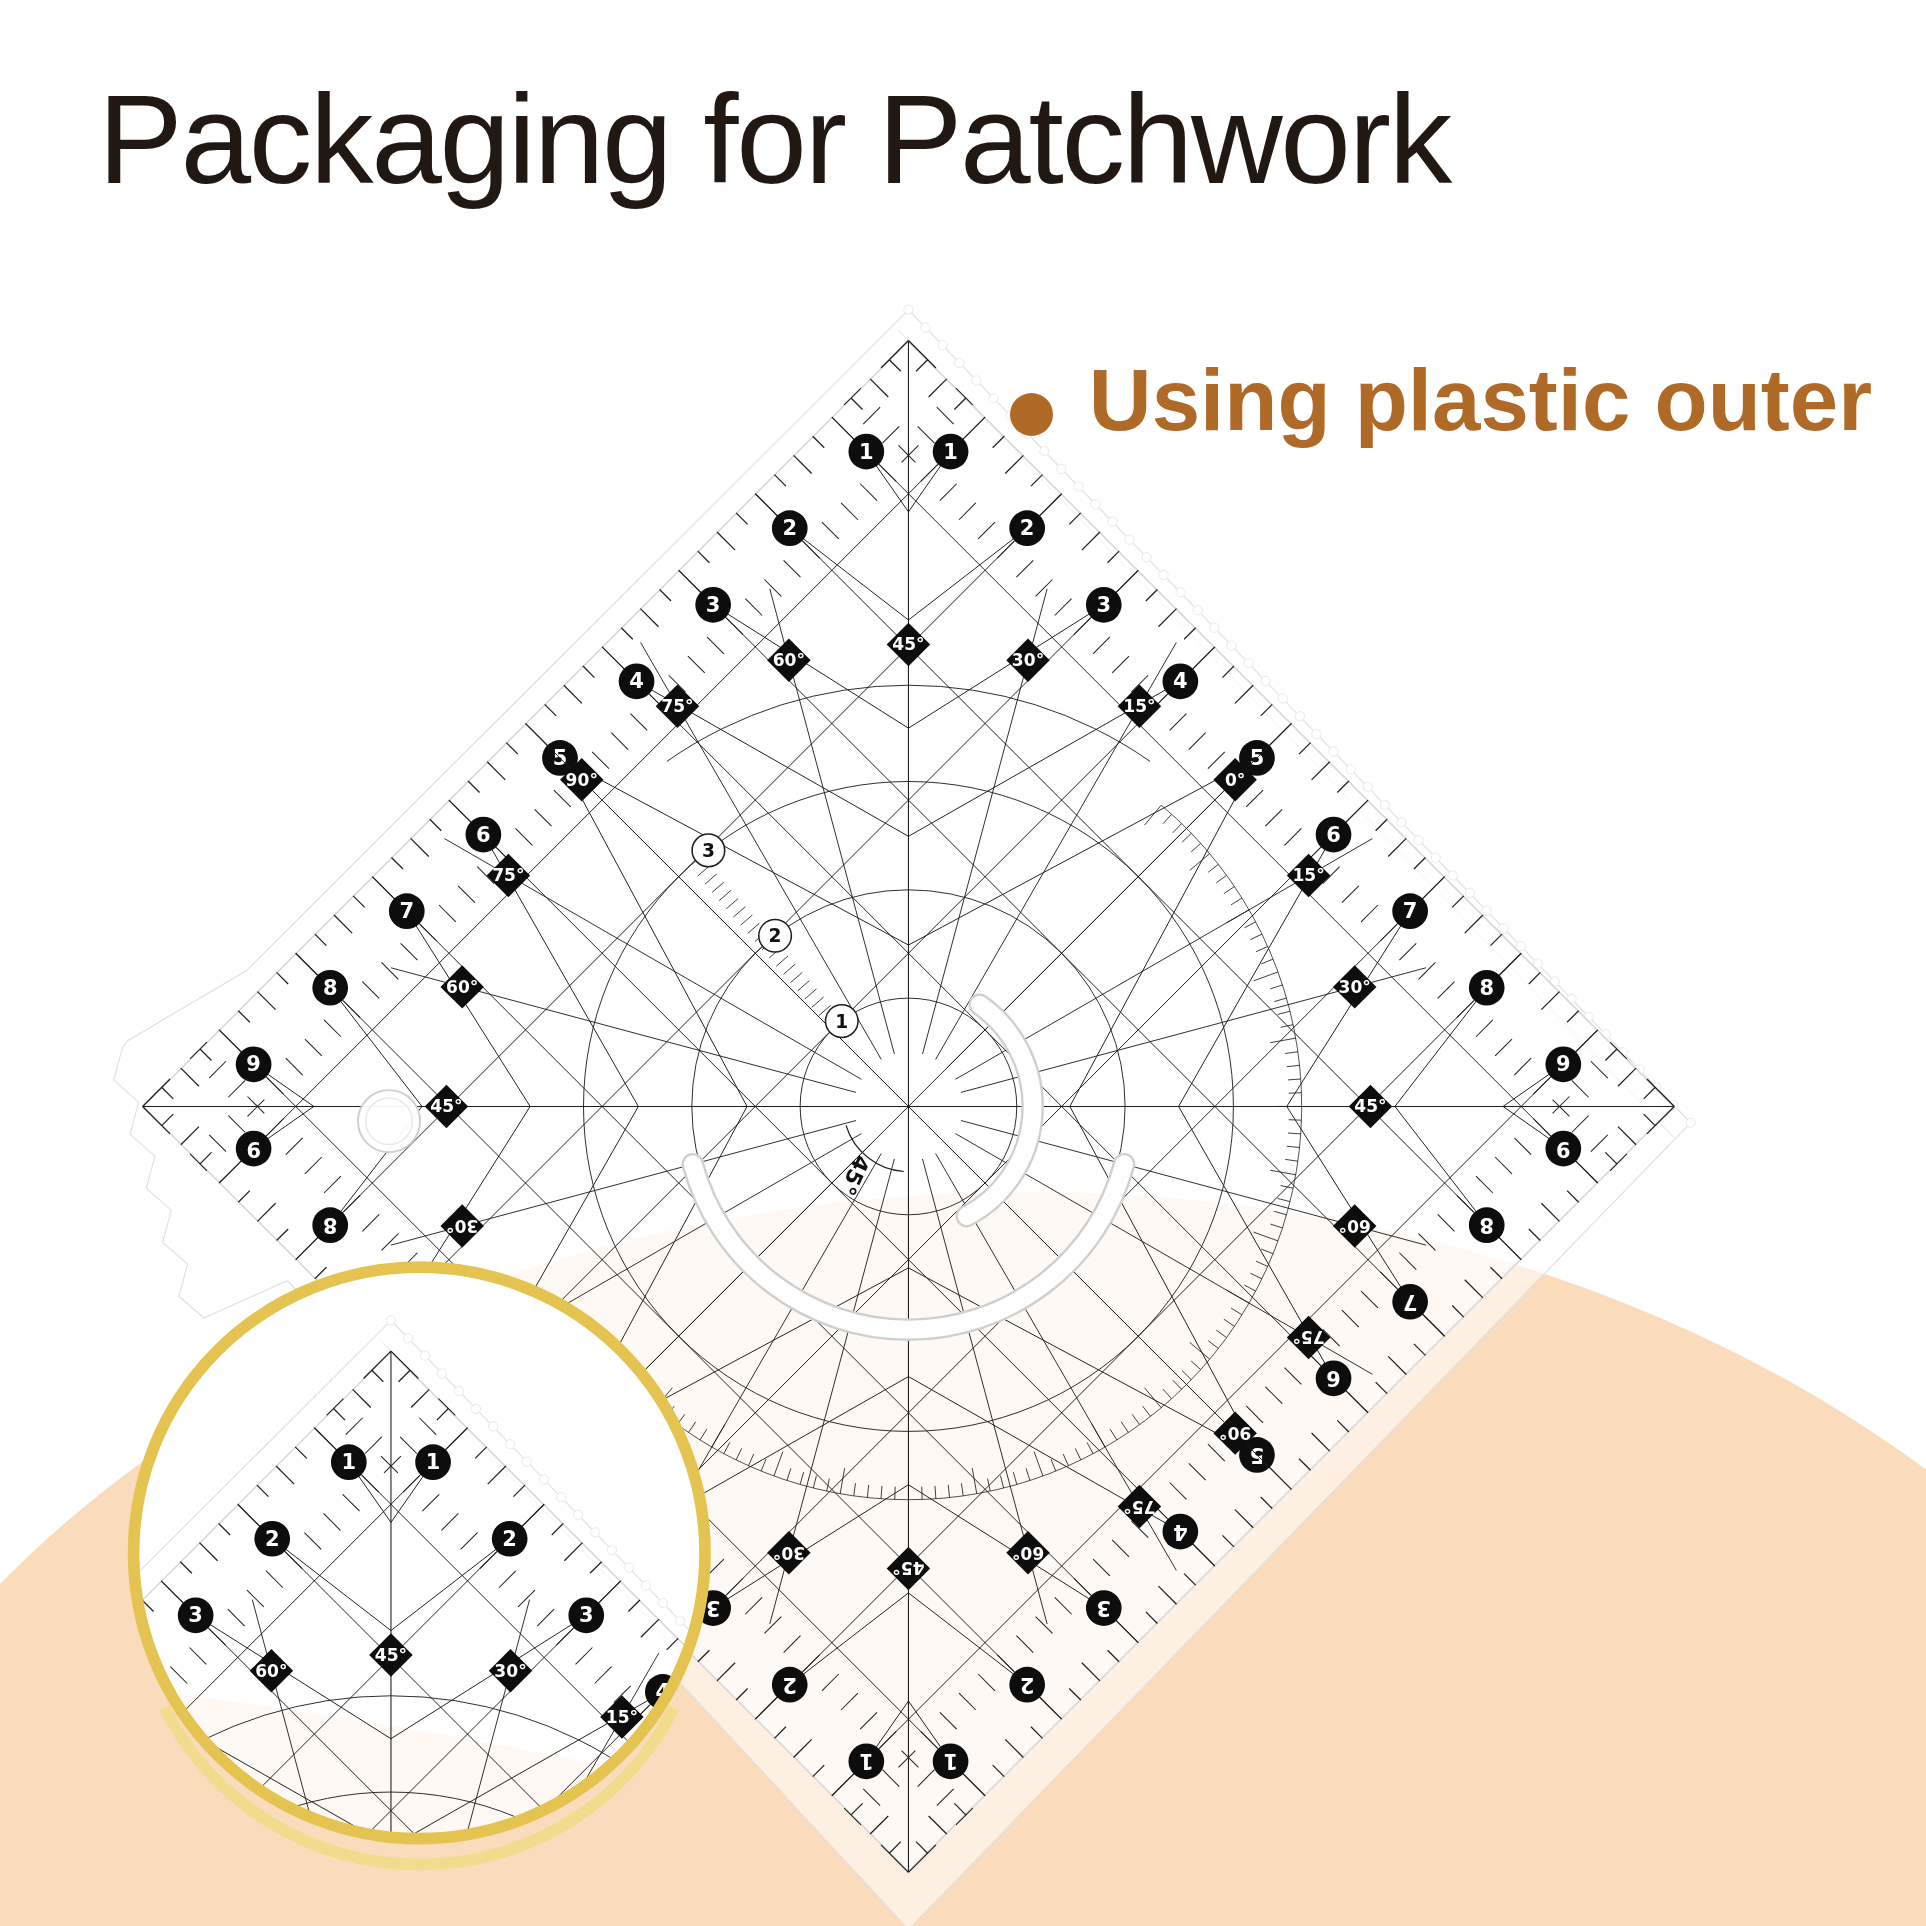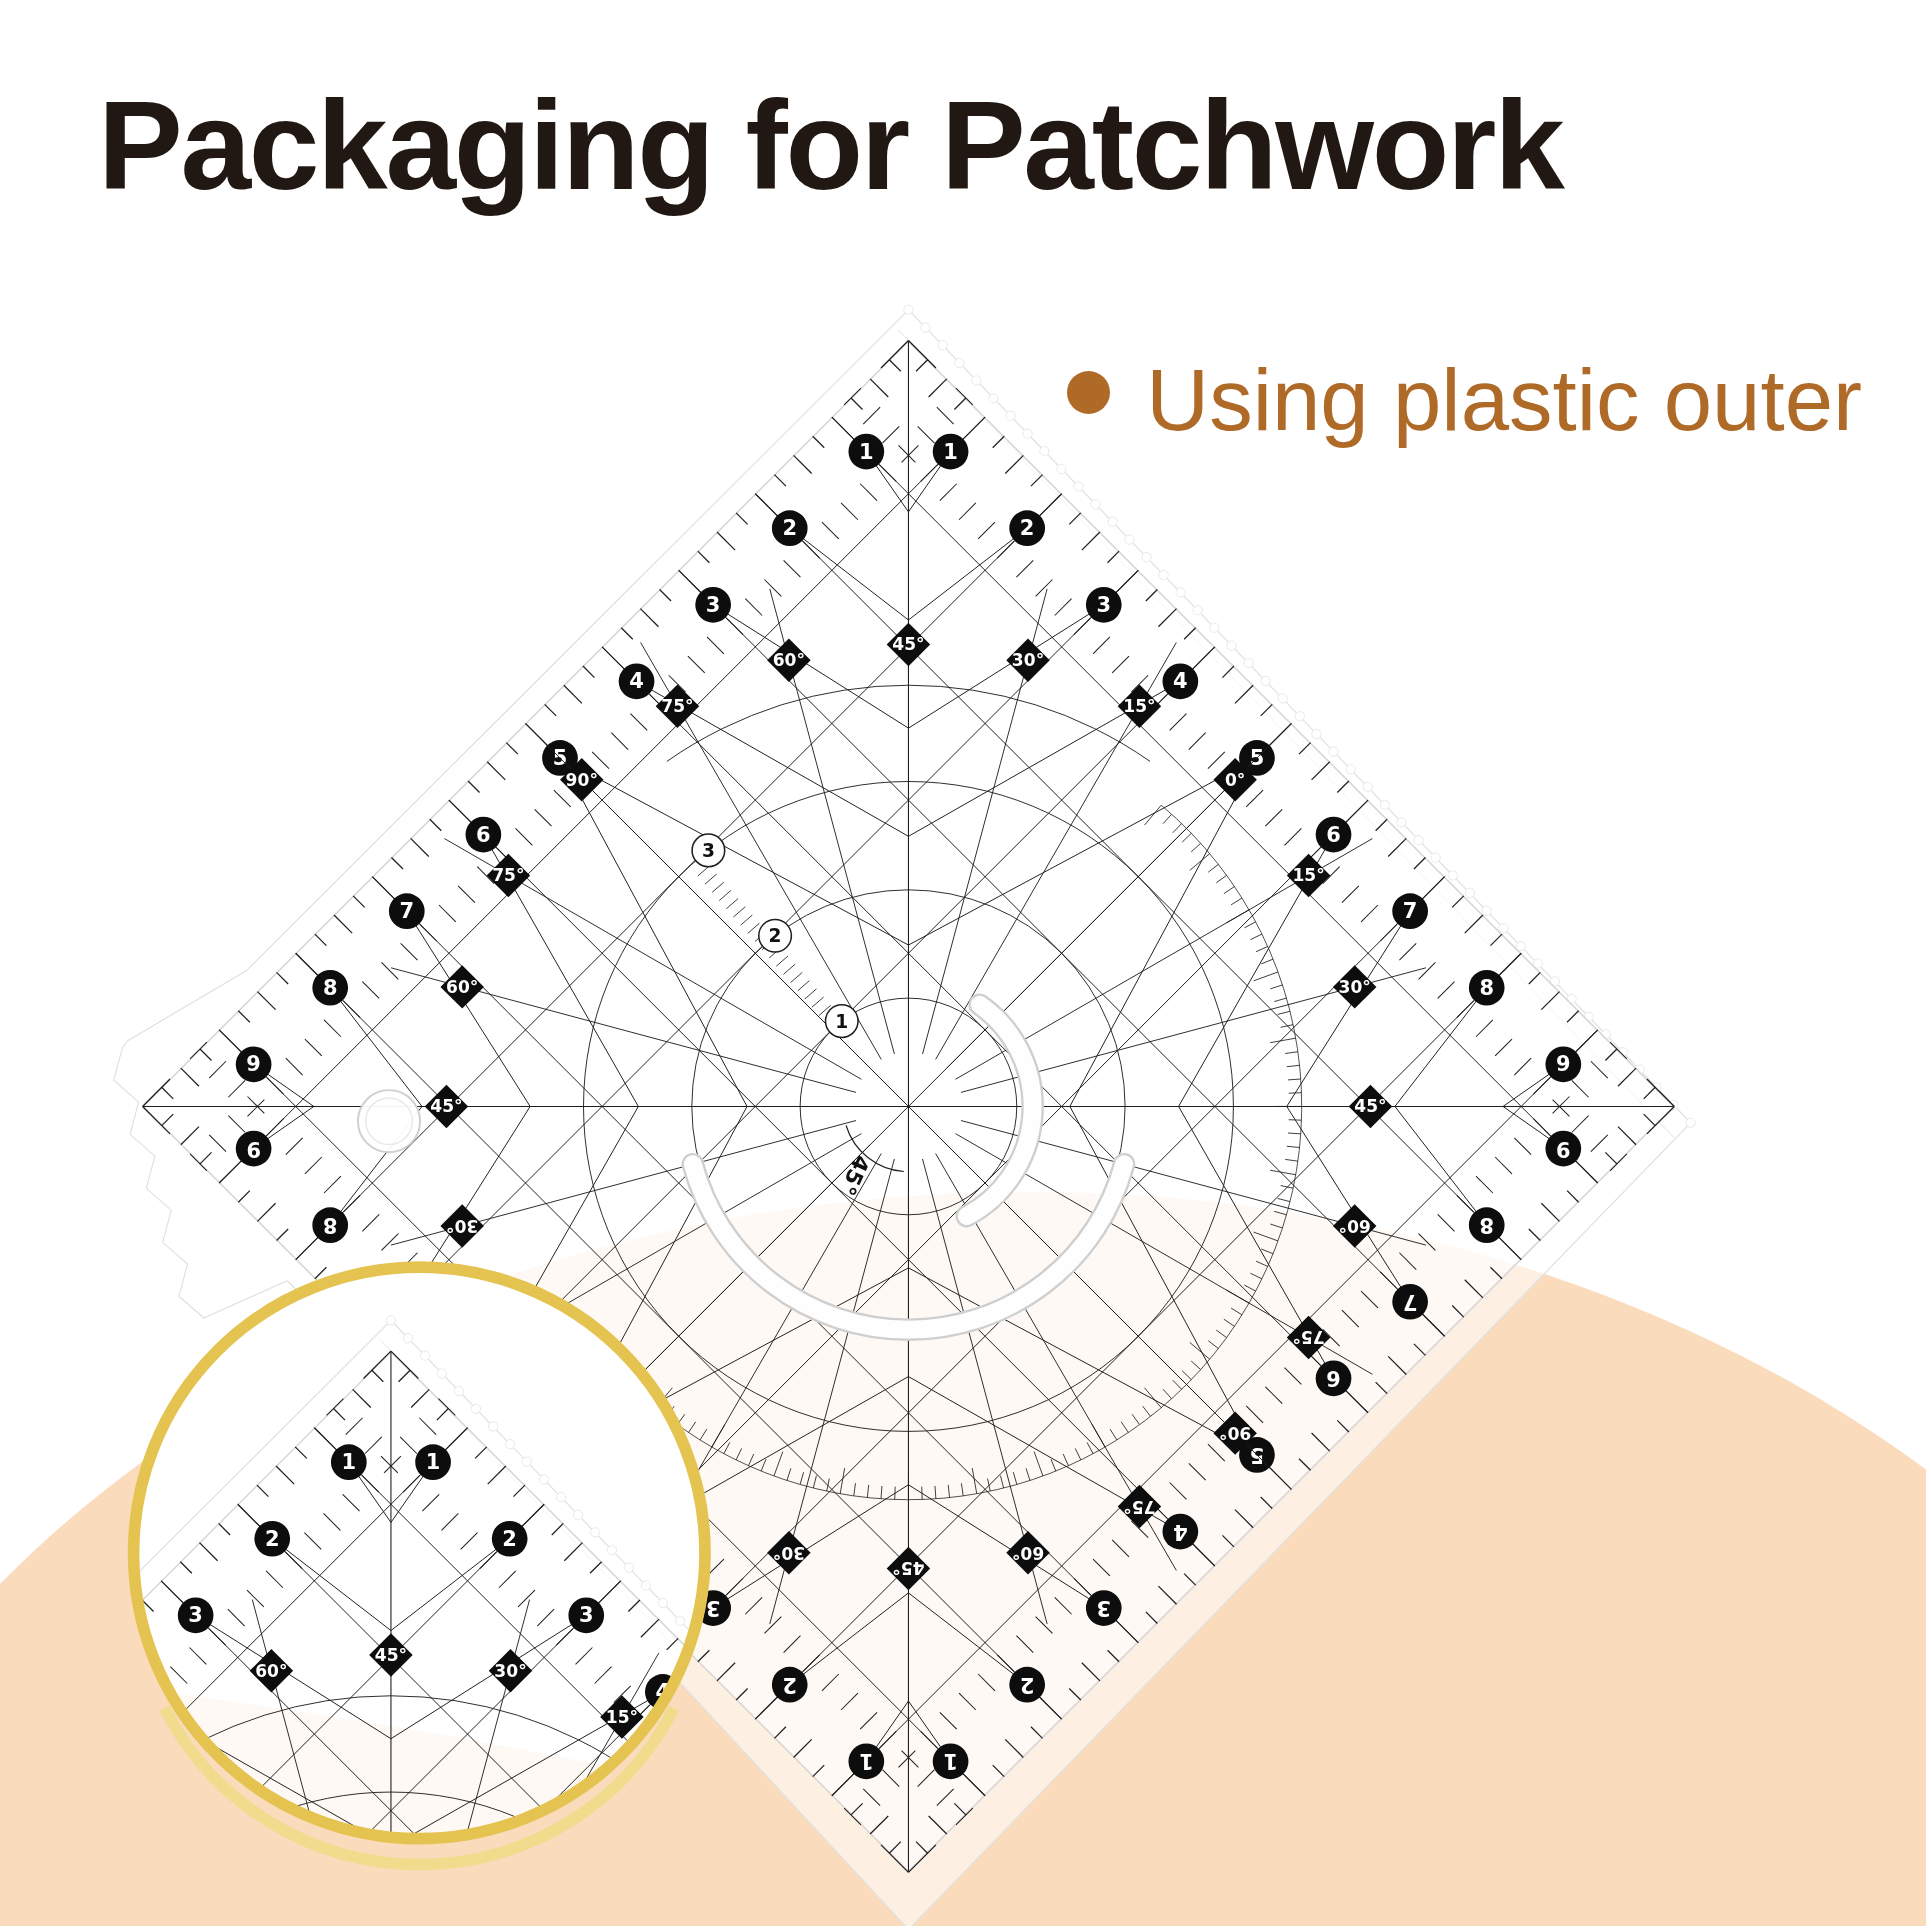--- a/index.html
+++ b/index.html
@@ -1,22 +1,22 @@
 <!DOCTYPE html>
 <html style="--title-color: #221813; --bullet-color: #b06a28;font-size:6.2px"><head>
 <meta charset="utf-8">
 <style>
   html,body{margin:0;padding:0;background:#ffffff;}
   #page{position:relative;width:1926px;height:1926px;background:#ffffff;overflow:hidden;
         font-family:"Liberation Sans",sans-serif;}
   #scene{position:absolute;left:0;top:0;}
-  .title{position:absolute;left:98px;top:62px;font-size:127px;font-weight:700;
+  .title{position:absolute;left:98px;top:56px;font-size:127px;font-weight:400;
          line-height:1.32;letter-spacing:-2.3px;color:var(--title-color,#221813);}
-  .bullet{position:absolute;top:341px;right:64px;display:flex;align-items:flex-start;
-          color:var(--bullet-color,#b06a28);font-size:87px;font-weight:400;}
+  .bullet{position:absolute;top:341px;right:54px;display:flex;align-items:center;
+          color:var(--bullet-color,#b06a28);font-size:87px;font-weight:700;}
   .bullet .dot{width:43px;height:43px;border-radius:50%;background:var(--bullet-color,#b06a28);
           margin-top:30px;margin-right:36px;flex:0 0 auto;}
   .bullet .txt{text-align:right;line-height:1.35;}
   text{font-family:"DejaVu Sans","Liberation Sans",sans-serif;}
 </style>
 </head>
 <body>
 
 <div id="page">
 

